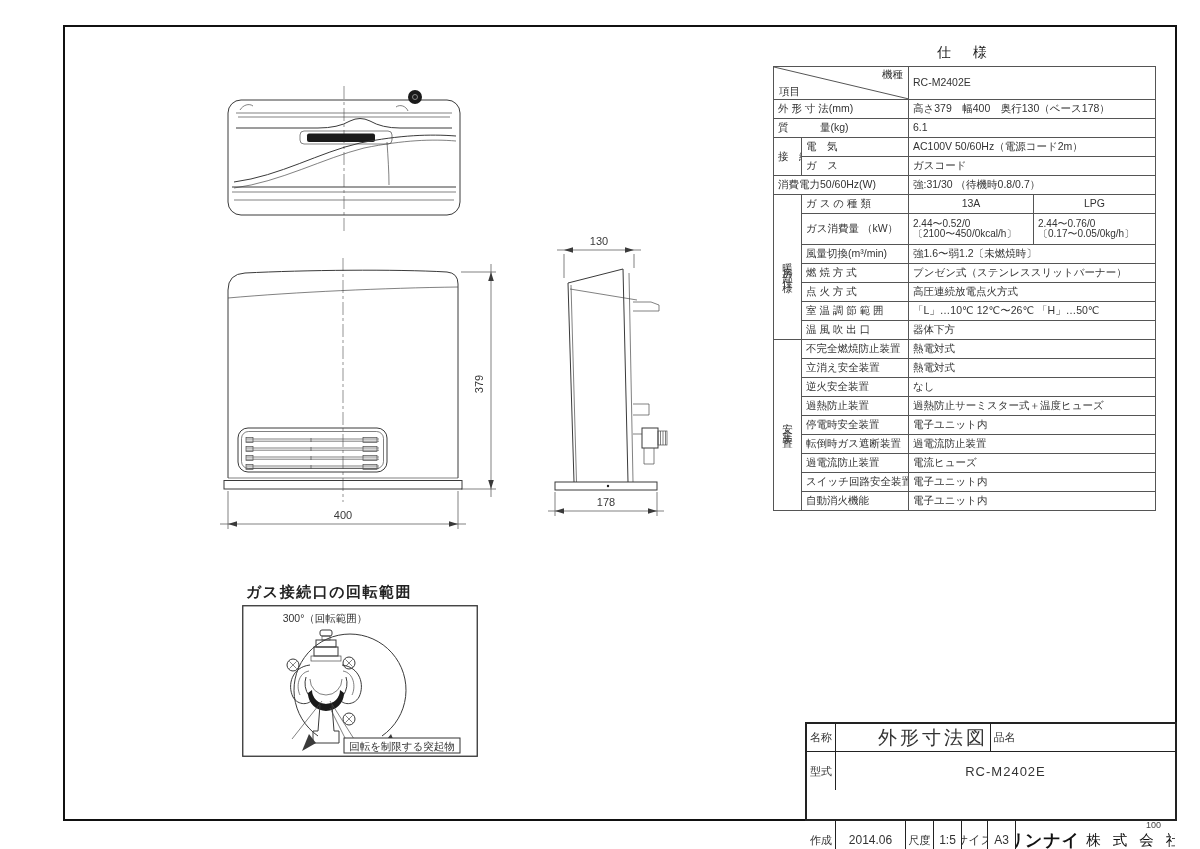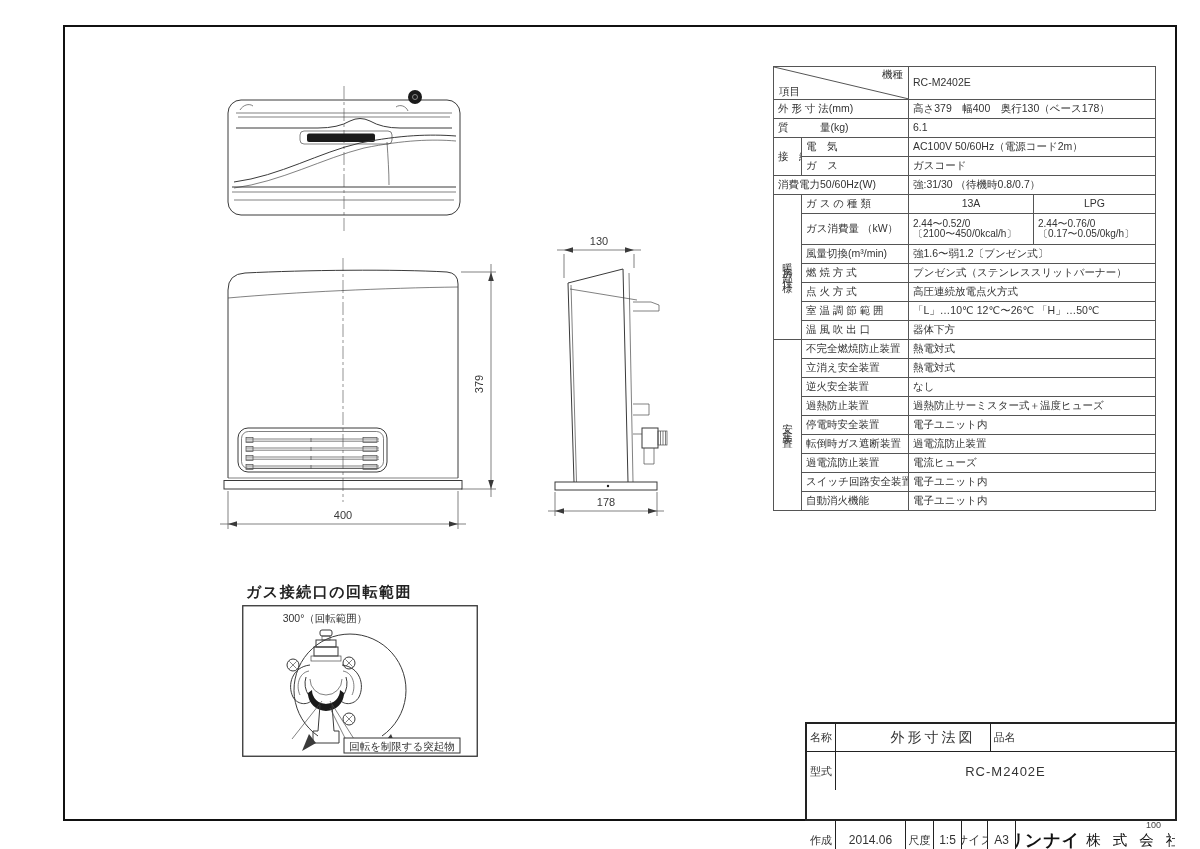--- a/index.html
+++ b/index.html
@@ -45,34 +45,35 @@
   
   .tblock{position:absolute;left:805px;top:722px;width:372px;height:99px;
           border:2px solid #222;box-sizing:border-box;}
   .tb-row{display:flex;box-sizing:border-box;border-top:1.5px solid #222;}
   .tb-row:first-child{border-top:none;}
   .tb-cell{box-sizing:border-box;border-left:1.5px solid #222;display:flex;
            align-items:center;justify-content:center;overflow:hidden;white-space:nowrap;}
   .tb-cell:first-child{border-left:none;}
   .lab{font-size:11px;}
   .r1{height:27px;font-family:Liberation Serif, serif;} .r2{height:39px;} .r3{height:41px;margin-top:29px;}
-  .name-val{font-size:14px;letter-spacing:3px;padding-left:40px;}
+  .name-val{font-size:19px;letter-spacing:3px;padding-left:40px;}
   .prod-val{font-size:13px;letter-spacing:2px;}
   .model-val{font-size:13px;letter-spacing:1px;}
   .date-val,.scale-val,.size-val{font-size:12px;}
   .lab-size{font-size:12px;}
   .logo{font-size:17px;font-weight:900;letter-spacing:1px;color:#111;margin-right:6px;}
   .suffix{font-size:14.5px;letter-spacing:4px;color:#111;}
 </style>
 </head>
 <body>
 
 <div class="sheet">
   <div class="frame"></div>
 
+  <div class="spec-title">仕　様</div>
 
   <table class="spec">
     <colgroup>
         <col style="width:28px">
         <col style="width:107px">
         <col style="width:125px">
         <col style="width:122px">
       </colgroup>
     <tbody>
         <tr class="rh">
@@ -120,21 +121,21 @@
         <div>2.44〜0.52/0</div>
         <div>〔2100〜450/0kcal/h〕</div>
       </td>
       <td class="val2">
         <div>2.44〜0.76/0</div>
         <div>〔0.17〜0.05/0kg/h〕</div>
       </td>
     </tr>
     <tr>
       <td>風量切換(m³/min)</td>
-      <td colspan="2">強1.6〜弱1.2〔ブンゼン式〕</td>
+      <td colspan="2">強1.6〜弱1.2〔未燃焼時〕</td>
     </tr>
     <tr>
       <td>燃 焼 方 式</td>
       <td colspan="2">ブンゼン式（ステンレススリットバーナー）</td>
     </tr>
     <tr>
       <td>点 火 方 式</td>
       <td colspan="2">高圧連続放電点火方式</td>
     </tr>
     <tr>

